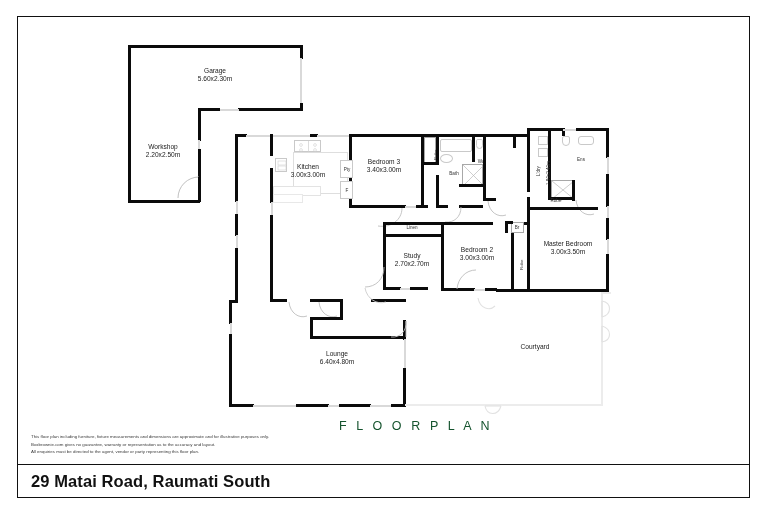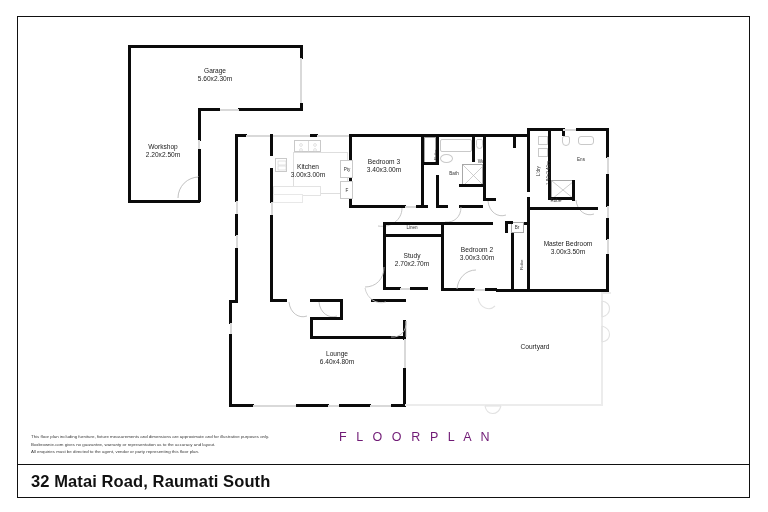--- a/index.html
+++ b/index.html
@@ -8,22 +8,22 @@
        font-family:"Liberation Sans","DejaVu Sans",sans-serif;color:#1a1a1a;}
   #page{position:relative;width:768px;height:512px;background:#fff;}
 
   
   .frame{position:absolute;left:17px;top:16px;width:733px;height:482px;
          border:1.5px solid #111;box-sizing:border-box;background:#fff;}
   .divider{position:absolute;left:18px;top:464px;width:731px;height:0;
            border-top:1.5px solid #111;}
 
   
-  .floorplan-title{position:absolute;left:339px;top:430px;
-        font-size:12.5px;letter-spacing:3.1px;font-weight:400;color:#701a75;
+  .floorplan-title{position:absolute;left:339px;top:419px;
+        font-size:12.5px;letter-spacing:3.1px;font-weight:400;color:#14532d;
         white-space:nowrap;}
   .disclaimer{position:absolute;left:31px;top:433px;width:400px;
         font-size:4.4px;line-height:1.72;color:#3a3a3a;}
   .disclaimer div{white-space:nowrap;}
   .address{position:absolute;left:31px;top:472px;
         font-size:16.5px;font-weight:700;color:#111;letter-spacing:.1px;
         white-space:nowrap;}
 
   
   .plan{position:absolute;left:0;top:0;width:768px;height:512px;}
@@ -376,15 +376,15 @@
   </div>
 
   <div class="floorplan-title">F L O O R   P L A N</div>
 
   <div class="disclaimer">
     <div>This floor plan including furniture, fixture measurements and dimensions are approximate and for illustrative purposes only.</div>
     <div>Boxbrownie.com gives no guarantee, warranty or representation as to the accuracy and layout.</div>
     <div>All enquiries must be directed to the agent, vendor or party representing this floor plan.</div>
   </div>
 
-  <div class="address">32 Matai Road, Raumati South</div>
+  <div class="address">29 Matai Road, Raumati South</div>
 
 </div>
 
 </body></html>

